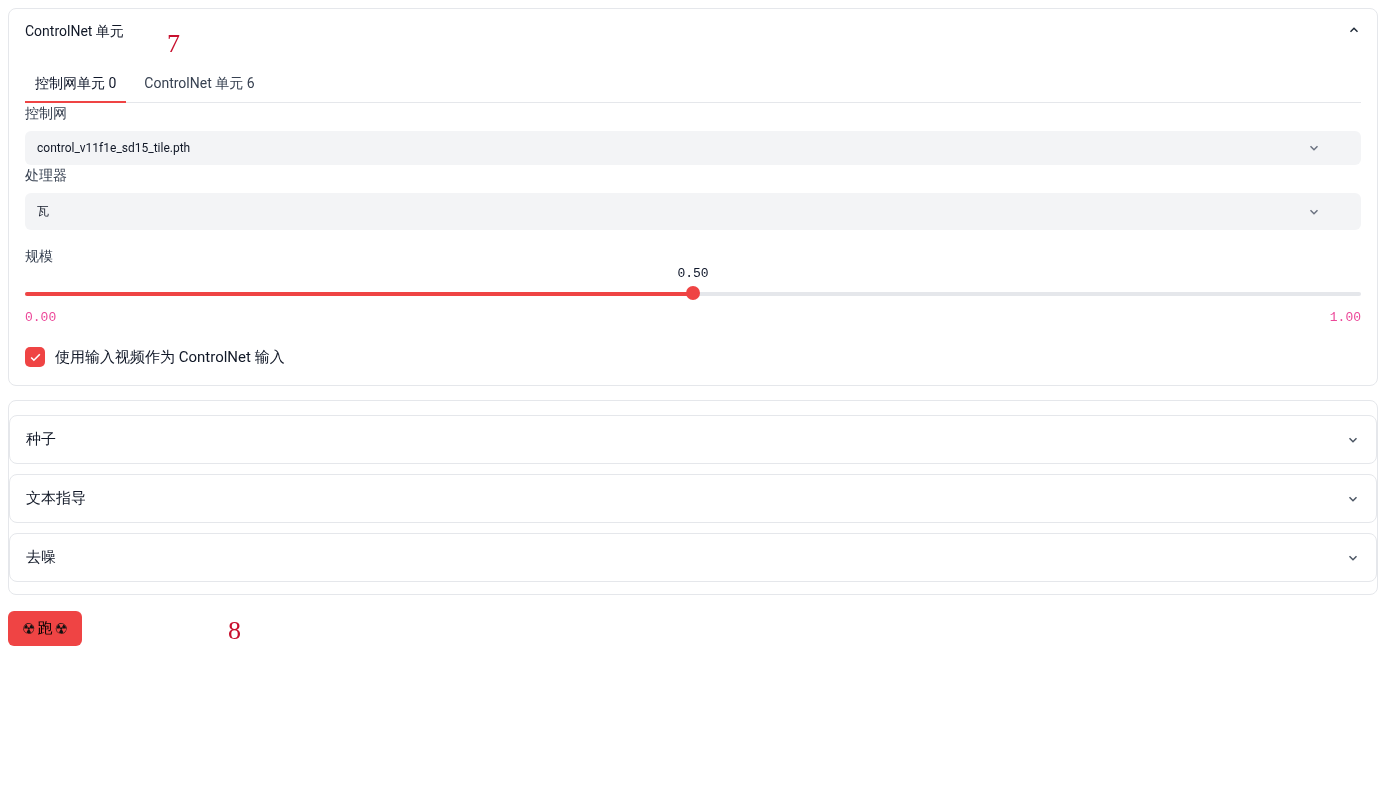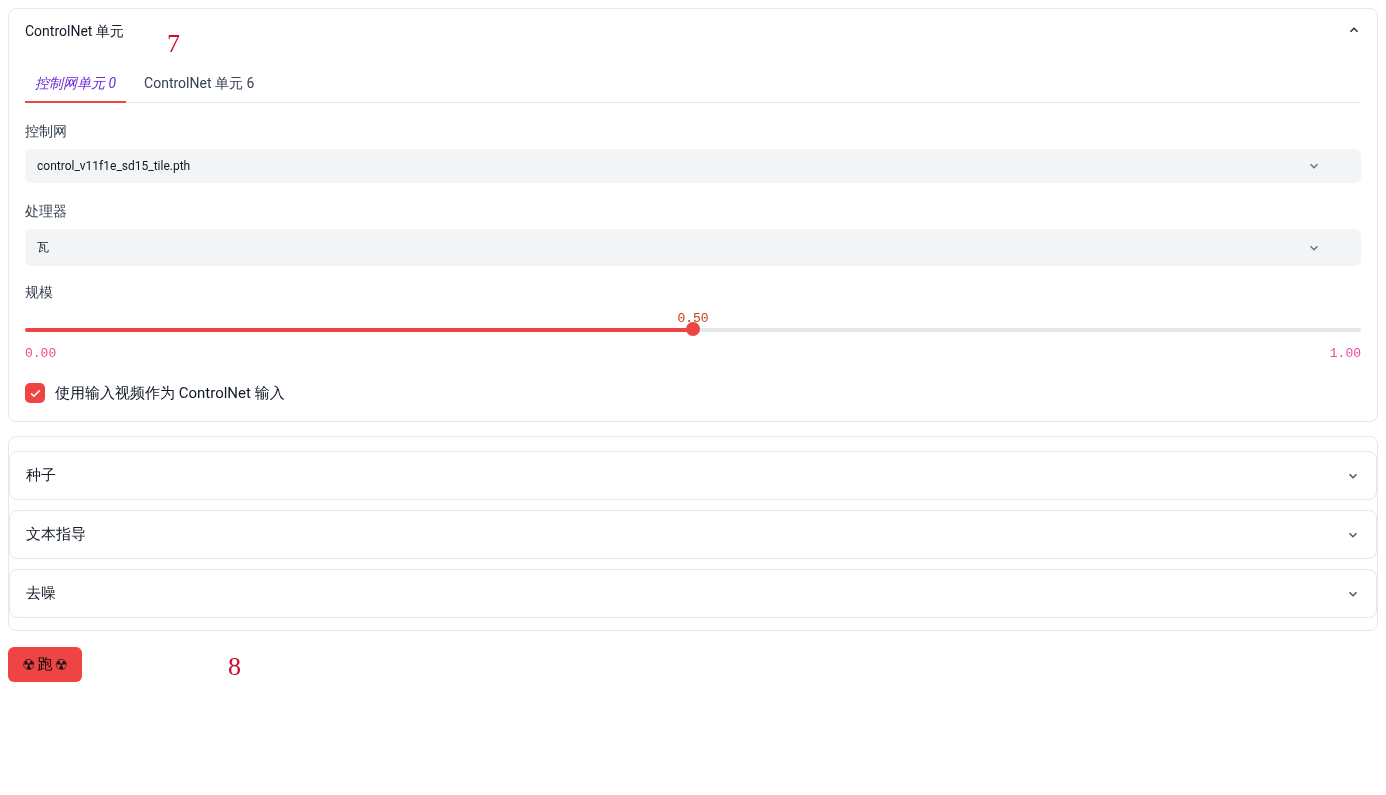--- a/index.html
+++ b/index.html
@@ -53,26 +53,25 @@
   .tab {
     padding: 8px 10px;
     font-size: 14px;
     color: #374151;
     cursor: pointer;
     border-bottom: 2px solid transparent;
     margin-bottom: -1px;
     margin-right: 8px;
   }
   .tab.active {
-    color: #6d28d9;
+    color: #0f172a;
     border-bottom-color: #ef4444;
-    font-style: italic;
-  }
-
-  .field-block { margin-top: 20px; }
+  }
+
+  .field-block { margin-top: 2px; }
   .field-label {
     font-size: 14px;
     color: #374151;
     margin-bottom: 8px;
   }
   .select-input {
     width: 100%;
     background: #f3f4f6;
     border: none;
     border-radius: 6px;
@@ -119,22 +118,21 @@
     border-radius: 50%;
     transform: translateX(-50%);
     cursor: pointer;
   }
   .slider-value-label {
     position: absolute;
     top: -16px;
     transform: translateX(-50%);
     font-family: "Courier New", monospace;
     font-size: 13px;
-    color: #c2410c;
-    margin-top: 9px;
+    color: #0f172a;
   }
   .slider-minmax {
     display: flex;
     justify-content: space-between;
     font-family: "Courier New", monospace;
     font-size: 13px;
     color: #ec4899;
     margin-top: 6px;
   }
 

